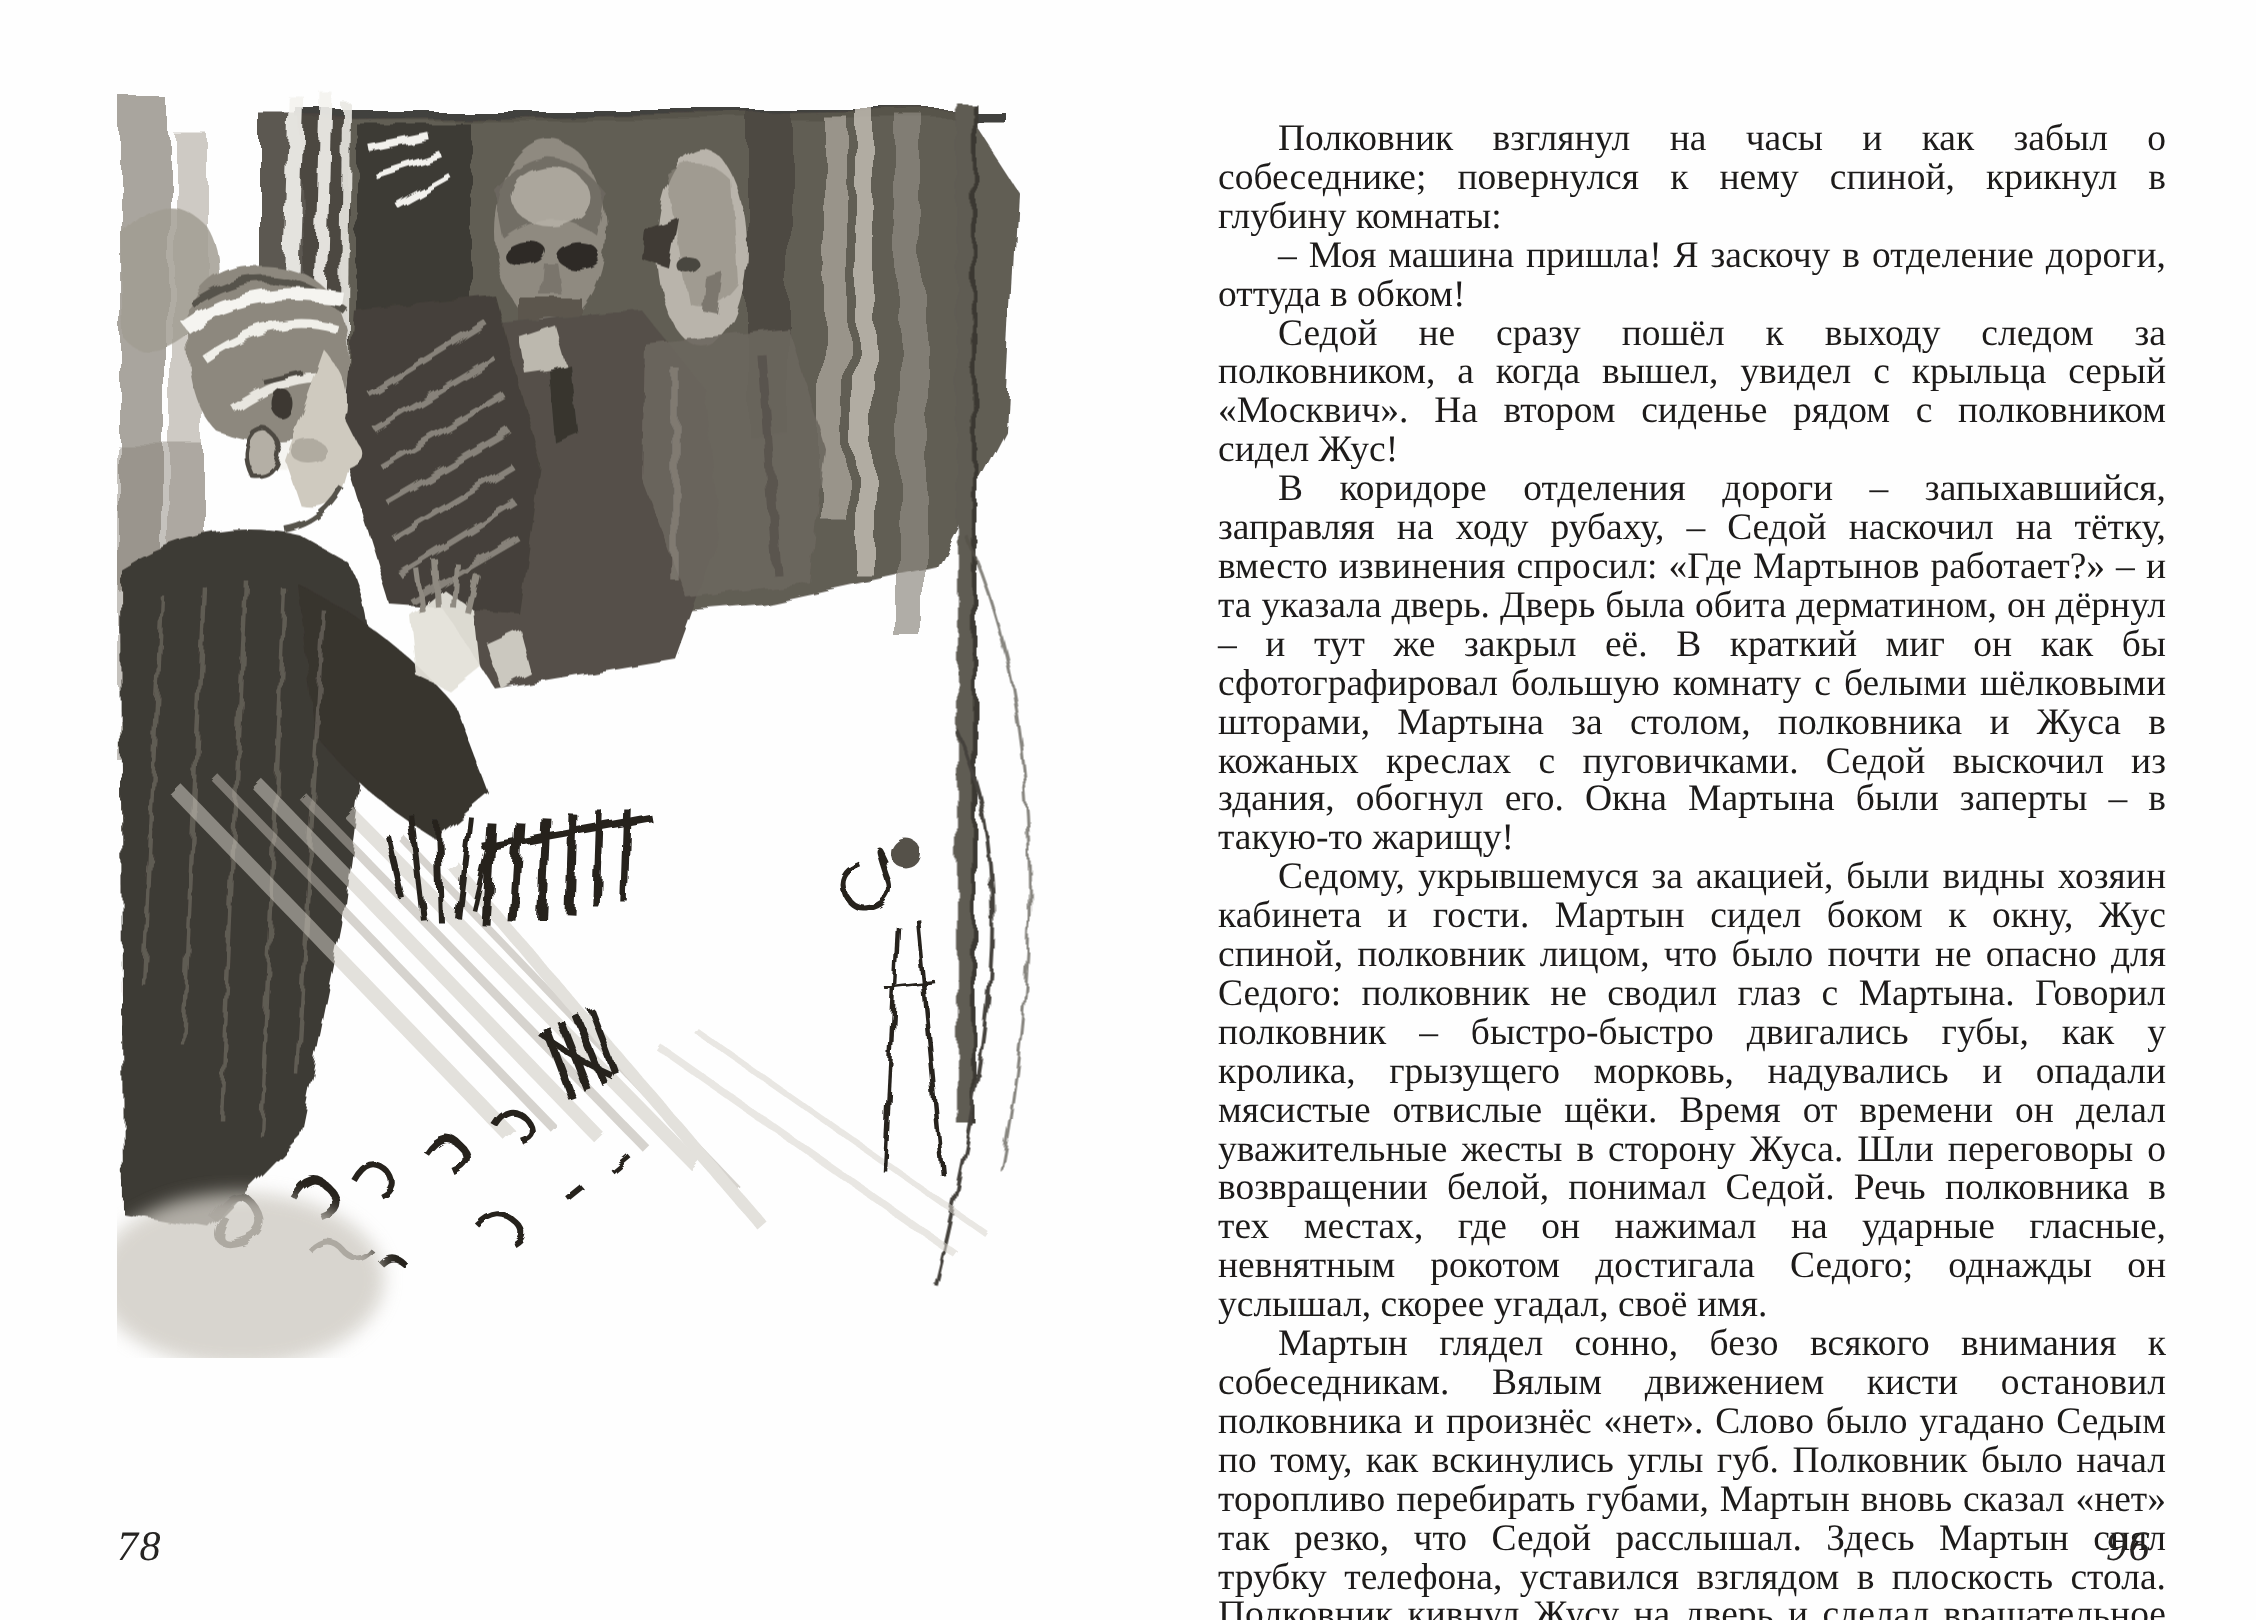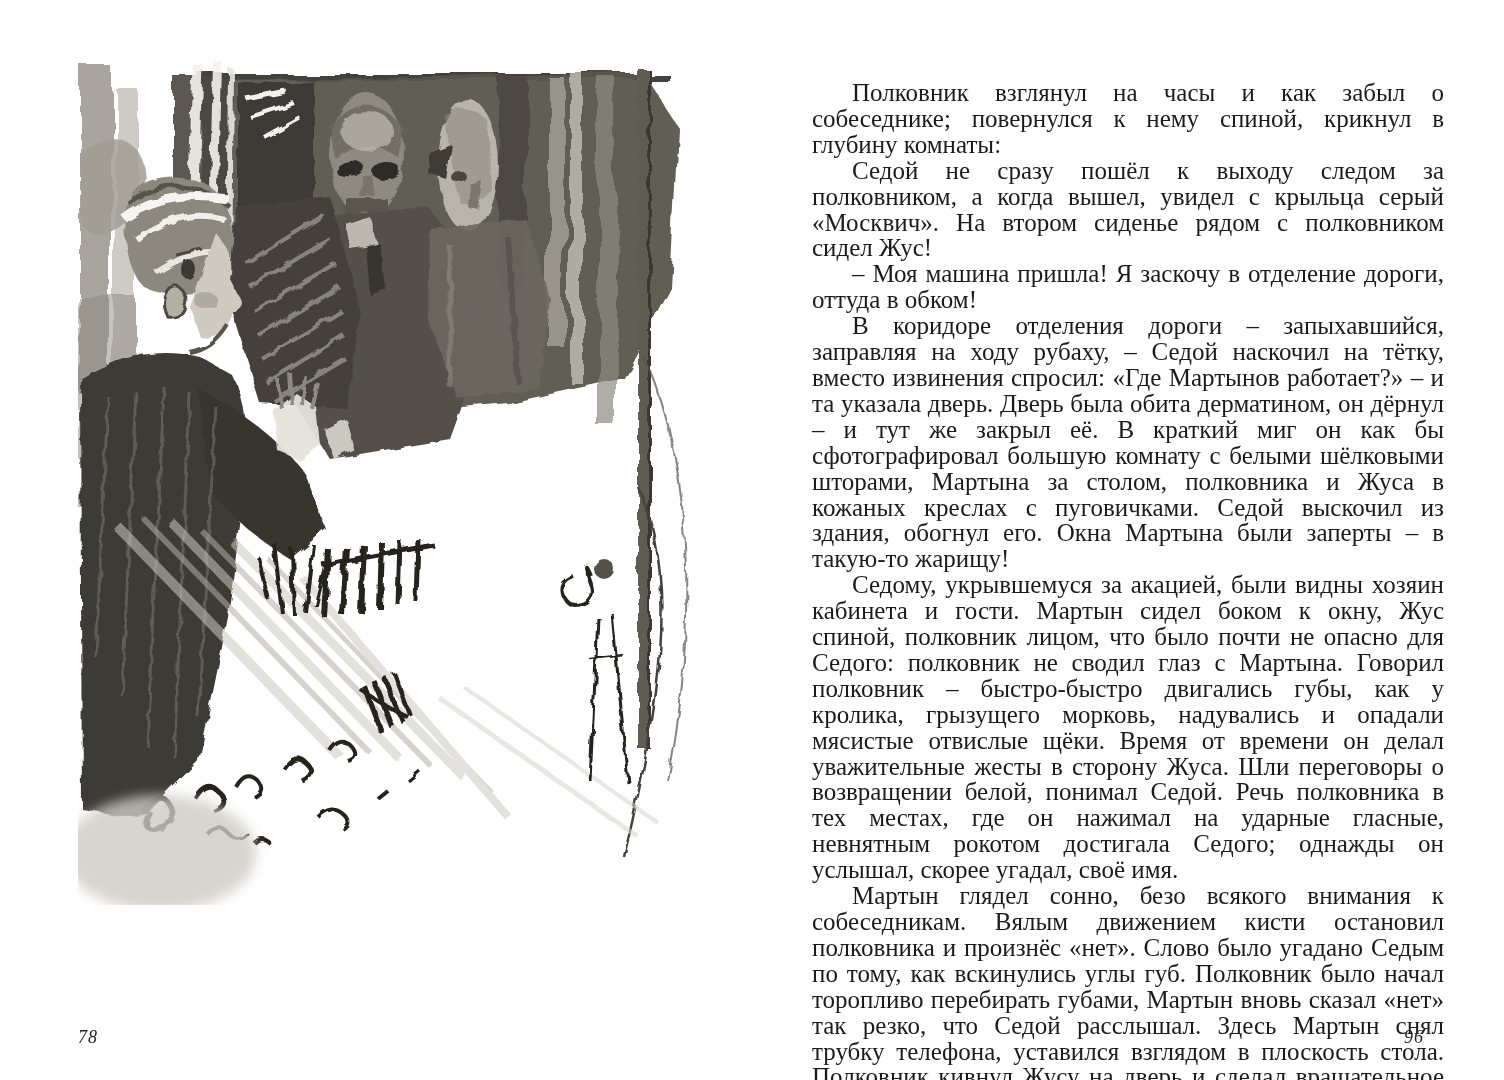--- a/index.html
+++ b/index.html
@@ -17,21 +17,21 @@
   .text-block{
     position:absolute;left:60px;top:80px;width:632px;
     color:#1d1b1a;
     font-size:25px;line-height:25.9px;
     text-align:justify;
     text-justify:inter-word;
   }
   .text-block p{margin:0;text-indent:40px;}
   .pagenum{
     position:absolute;bottom:32px;
-    font-style:italic;font-size:18px;color:#262422;
+    font-style:italic;font-size:28px;color:#262422;
     letter-spacing:1px;
     text-align:center;
   }
   .pagenum-left{left:78px;}
   .pagenum-right{left:652px;}
 </style>
 </head>
 <body>
 
 <div class="spread">
@@ -217,23 +217,23 @@
       </svg>
     </figure>
     <div class="pagenum pagenum-left">78</div>
   </div>
 
   <div class="page page-right">
     <div class="text-block">
 
         <p>Полковник взглянул на часы и как забыл о собеседнике; повернулся к нему спиной, крикнул в глубину комнаты:</p>
 
+        <p>– Моя машина пришла! Я заскочу в отделение дороги, оттуда в обком!</p>
+
         <p>Седой не сразу пошёл к выходу следом за полковником, а когда вышел, увидел с крыльца серый «Москвич». На втором сиденье рядом с полковником сидел Жус!</p>
-
-        <p>– Моя машина пришла! Я заскочу в отделение дороги, оттуда в обком!</p>
 
         <p>В коридоре отделения дороги – запыхавшийся, заправляя на ходу рубаху, – Седой наскочил на тётку, вместо извинения спросил: «Где Мартынов работает?» – и та указала дверь. Дверь была обита дерматином, он дёрнул – и тут же закрыл её. В краткий миг он как бы сфотографировал большую комнату с белыми шёлковыми шторами, Мартына за столом, полковника и Жуса в кожаных креслах с пуговичками. Седой выскочил из здания, обогнул его. Окна Мартына были заперты – в такую-то жарищу!</p>
 
         <p>Седому, укрывшемуся за акацией, были видны хозяин кабинета и гости. Мартын сидел боком к окну, Жус спиной, полковник лицом, что было почти не опасно для Седого: полковник не сводил глаз с Мартына. Говорил полковник – быстро-быстро двигались губы, как у кролика, грызущего морковь, надувались и опадали мясистые отвислые щёки. Время от времени он делал уважительные жесты в сторону Жуса. Шли переговоры о возвращении белой, понимал Седой. Речь полковника в тех местах, где он нажимал на ударные гласные, невнятным рокотом достигала Седого; однажды он услышал, скорее угадал, своё имя.</p>
 
         <p>Мартын глядел сонно, безо всякого внимания к собеседникам. Вялым движением кисти остановил полковника и произнёс «нет». Слово было угадано Седым по тому, как вскинулись углы губ. Полковник было начал торопливо перебирать губами, Мартын вновь сказал «нет» так резко, что Седой расслышал. Здесь Мартын снял трубку телефона, уставился взглядом в плоскость стола. Полковник кивнул Жусу на дверь и сделал вращательное движение кистью. Тот поднялся, по-</p>
       </div>
     <div class="pagenum pagenum-right">96</div>
   </div>
 

